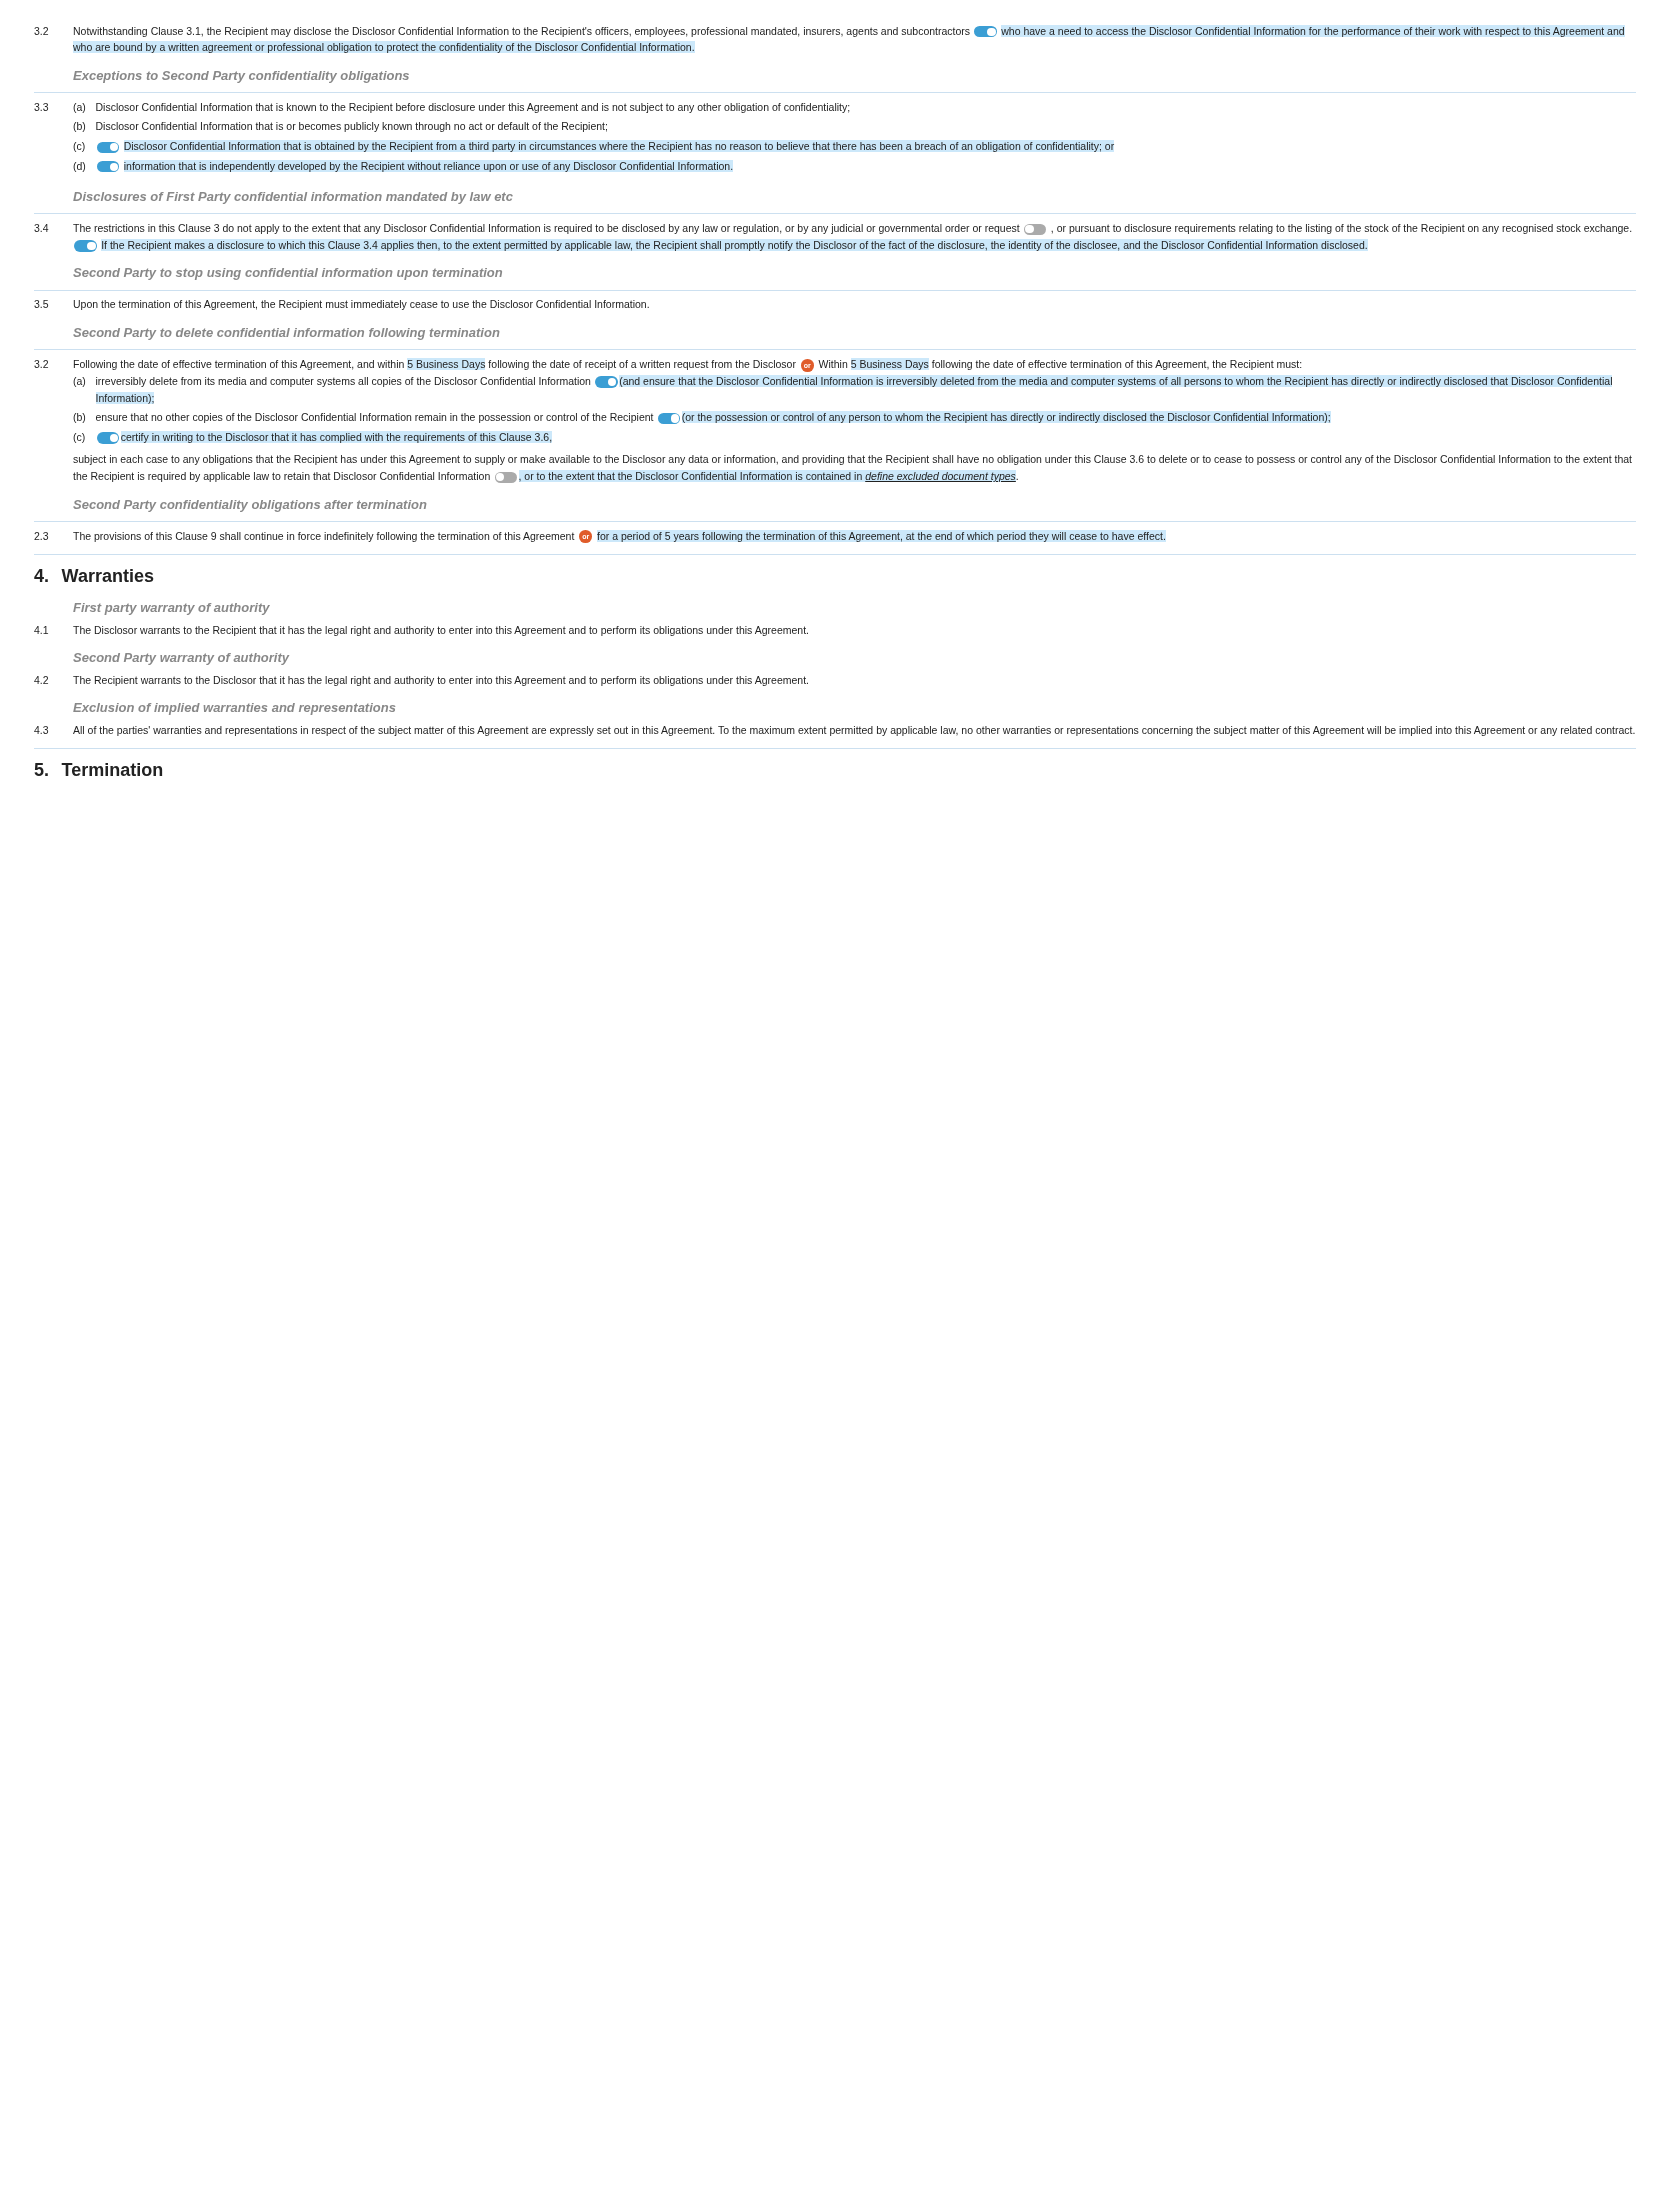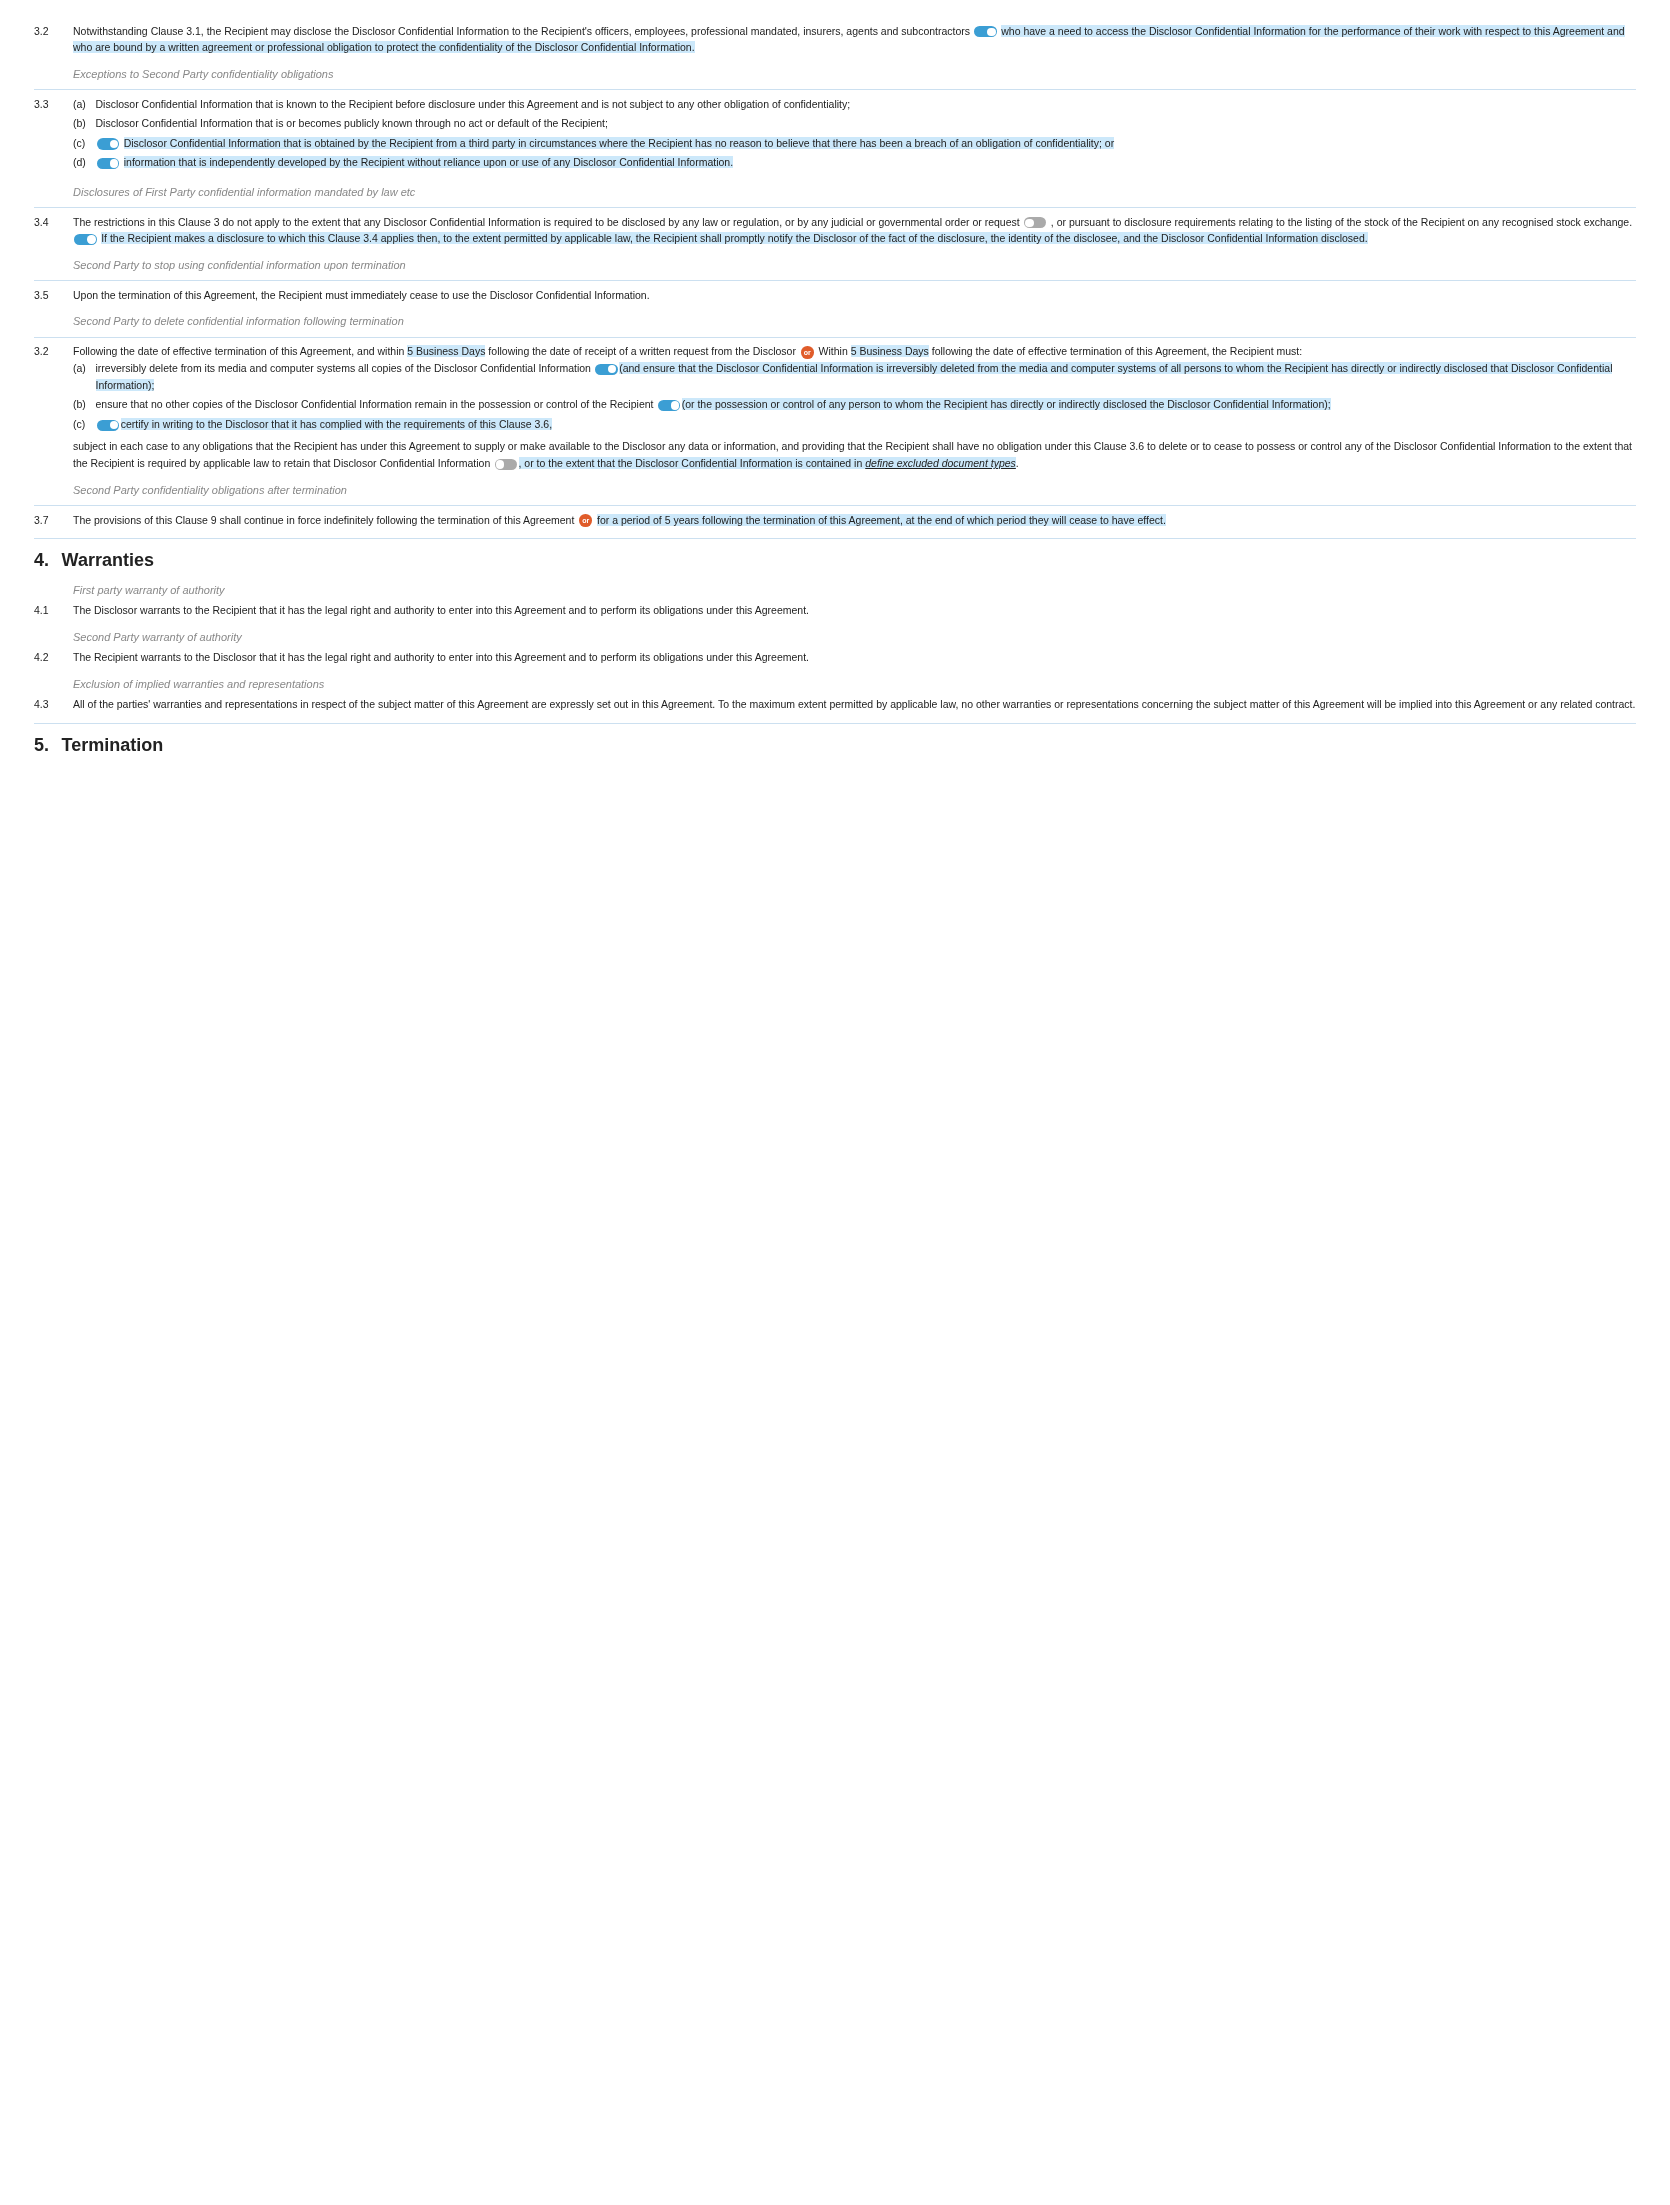--- a/index.html
+++ b/index.html
@@ -46,21 +46,22 @@
       min-width: 22.5px;
       flex-shrink: 0;
     }
     .sub-clause-body {
       flex: 1;
     }
     .italic-label {
       color: #888;
       font-style: italic;
       margin: 4.2px 0 2.8px 39px;
-      font-size: 11px;
+      font-size: 13px;
+      font-weight: bold;
     }
     .highlight-blue {
       background-color: #cce8fa;
       color: #222;
     }
     .underline {
       text-decoration: underline;
     }
     .italic {
       font-style: italic;
@@ -231,21 +232,21 @@
       <span>subject in each case to any obligations that the Recipient has under this Agreement to supply or make available to the Disclosor any data or information, and providing that the Recipient shall have no obligation under this Clause 3.6 to delete or to cease to possess or control any of the Disclosor Confidential Information to the extent that the Recipient is required by applicable law to retain that Disclosor Confidential Information </span><span class="toggle toggle-off"></span><span class="highlight-blue">, or to the extent that the Disclosor Confidential Information is contained in </span><span class="italic highlight-blue underline">define excluded document types</span><span>.</span>
     </div>
   </div>
 </div>
 
 <div class="italic-label">Second Party confidentiality obligations after termination</div>
 
 <hr class="section-divider">
 
 <div class="clause-row">
-  <div class="clause-num">3.7</div>
+  <div class="clause-num">2.3</div>
   <div class="clause-body">
     <span>The provisions of this Clause 9 shall continue in force indefinitely following the termination of this Agreement</span>
     <span class="or-badge">or</span>
     <span class="highlight-blue">for a period of 5 years following the termination of this Agreement, at the end of which period they will cease to have effect.</span>
   </div>
 </div>
 
 <hr class="section-divider">
 
 <div class="section-heading warranties-section">

